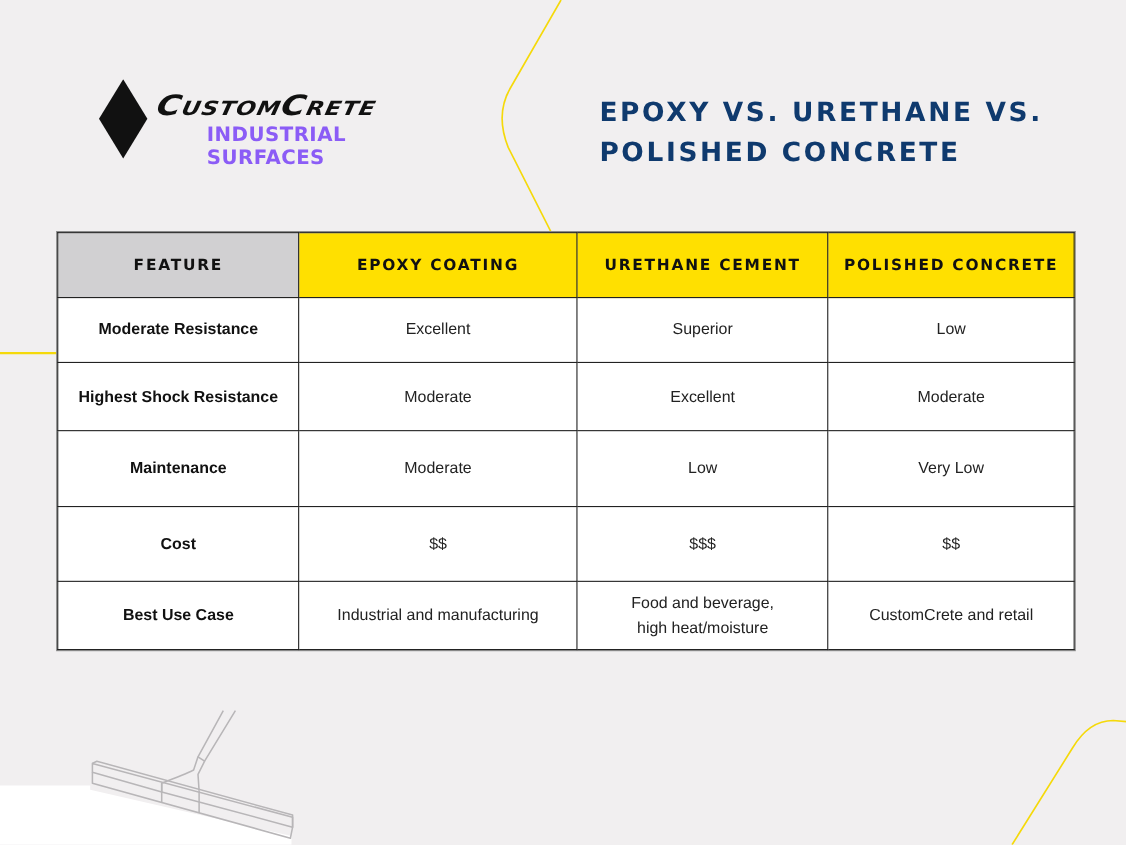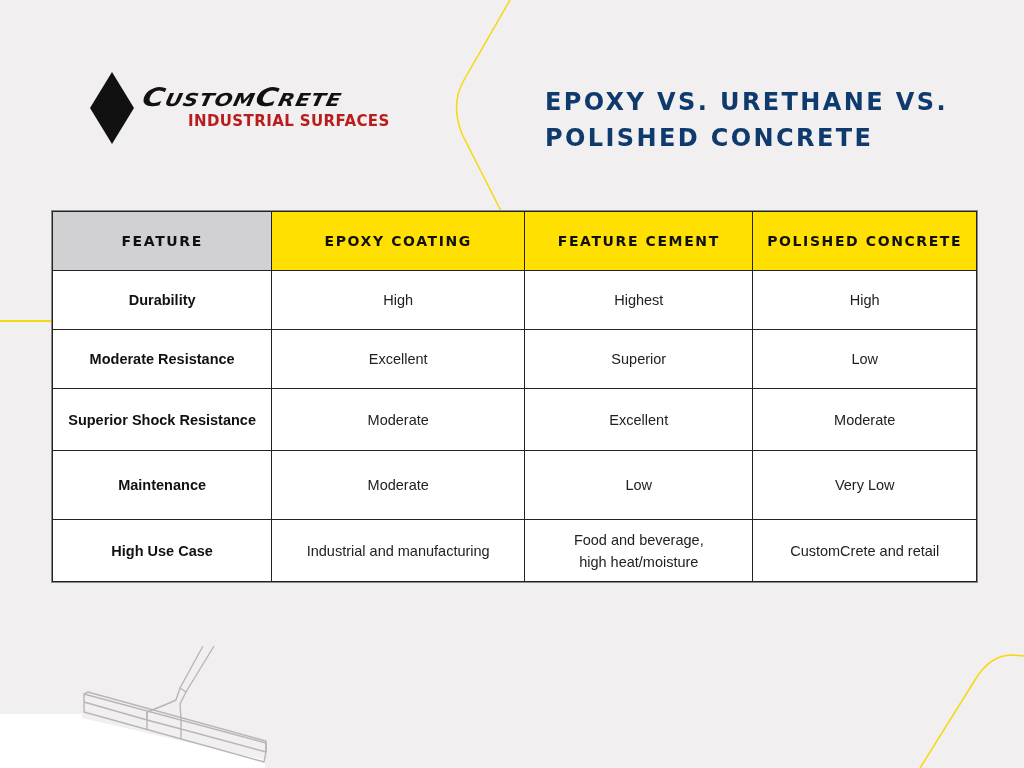--- a/index.html
+++ b/index.html
@@ -17,22 +17,22 @@
     font-family: "DejaVu Sans", sans-serif;
     font-weight: bold; font-style: italic;
     font-size: 30px; letter-spacing: 1px;
     color: #111; transform: skewX(-12deg) scaleY(0.85);
     transform-origin: left top;
     font-variant: small-caps;
   }
   .logo-sub {
     position: absolute; left: 100px; top: 42px;
     font-family: "DejaVu Sans", sans-serif;
-    font-weight: bold; font-size: 15px; letter-spacing: 0.4px;
-    color: #b91c1c;
+    font-weight: bold; font-size: 18px; letter-spacing: 0.4px;
+    color: #8b5cf6;
   }
   .title {
     position: absolute; right: 76px; top: 84px;
     text-align: left;
     font-family: "DejaVu Sans", sans-serif;
     font-weight: bold; font-size: 24px; letter-spacing: 2.4px;
     line-height: 36px; color: #0f3a6e;
   }
   .title span { display: block; }
   table.cmp {
@@ -97,49 +97,49 @@
 <div class="title">
   <span>EPOXY VS. URETHANE VS.</span>
   <span>POLISHED CONCRETE</span>
 </div>
 
 <table class="cmp">
   <thead>
     <tr>
       <th class="feat c0">FEATURE</th>
       <th class="c1">EPOXY COATING</th>
-      <th class="c2">FEATURE CEMENT</th>
+      <th class="c2">URETHANE CEMENT</th>
       <th class="c3">POLISHED CONCRETE</th>
     </tr>
   </thead>
   <tbody>
-    <tr style="height:59px">
-      <td class="rowlabel">Durability</td>
-      <td>High</td>
-      <td>Highest</td>
-      <td>High</td>
-    </tr>
     <tr style="height:59px">
       <td class="rowlabel">Moderate Resistance</td>
       <td>Excellent</td>
       <td>Superior</td>
       <td>Low</td>
     </tr>
     <tr style="height:62px">
-      <td class="rowlabel">Superior Shock Resistance</td>
+      <td class="rowlabel">Highest Shock Resistance</td>
       <td>Moderate</td>
       <td>Excellent</td>
       <td>Moderate</td>
     </tr>
     <tr style="height:69px">
       <td class="rowlabel">Maintenance</td>
       <td>Moderate</td>
       <td>Low</td>
       <td>Very Low</td>
     </tr>
+    <tr style="height:68px">
+      <td class="rowlabel">Cost</td>
+      <td>$$</td>
+      <td>$$$</td>
+      <td>$$</td>
+    </tr>
     <tr style="height:62px">
-      <td class="rowlabel">High Use Case</td>
+      <td class="rowlabel">Best Use Case</td>
       <td>Industrial and manufacturing</td>
       <td style="padding:0 40px">Food and beverage, high heat/moisture</td>
       <td>CustomCrete and retail</td>
     </tr>
   </tbody>
 </table>
 
 </body></html>

